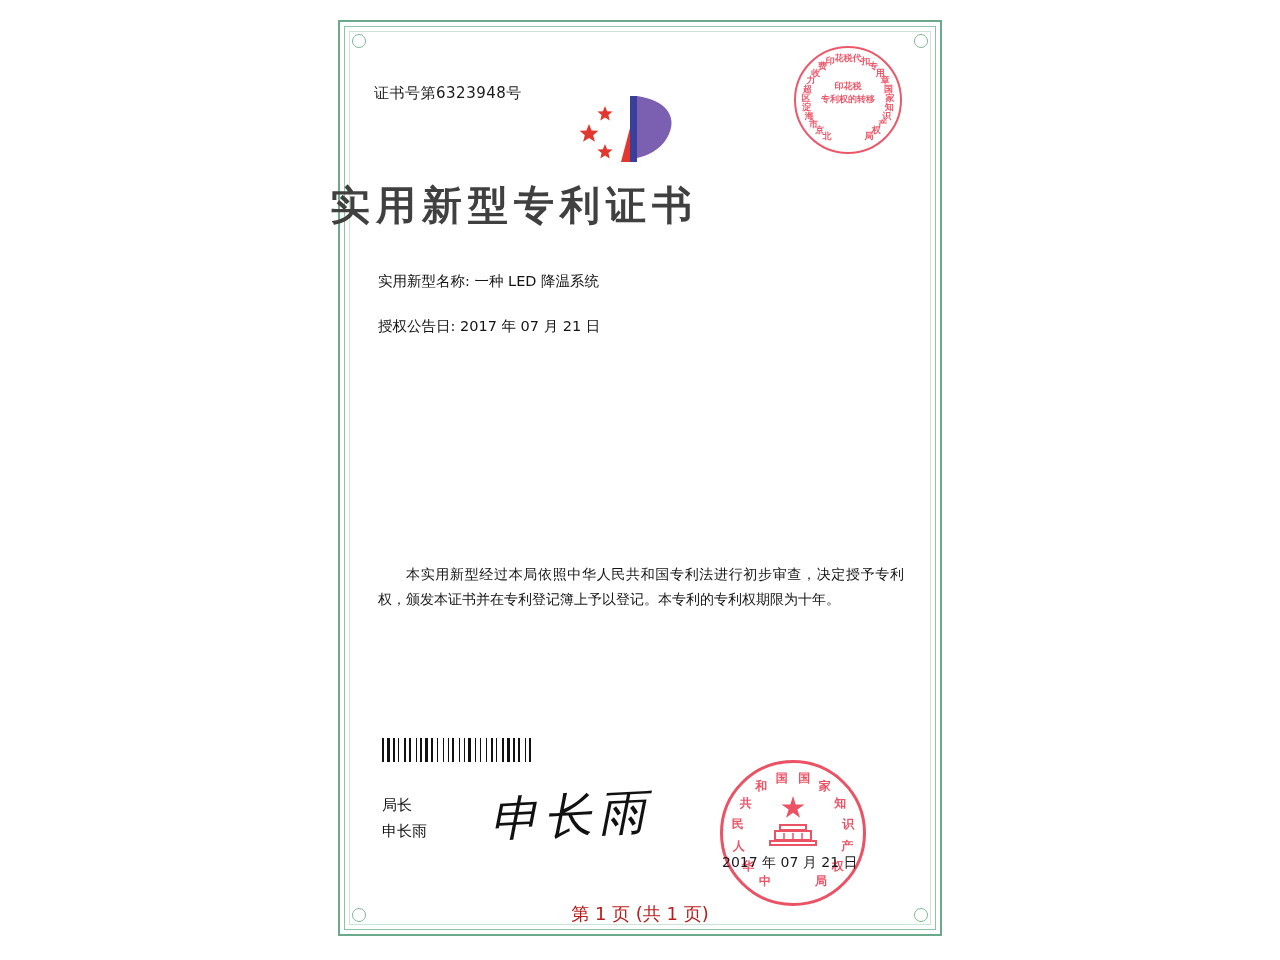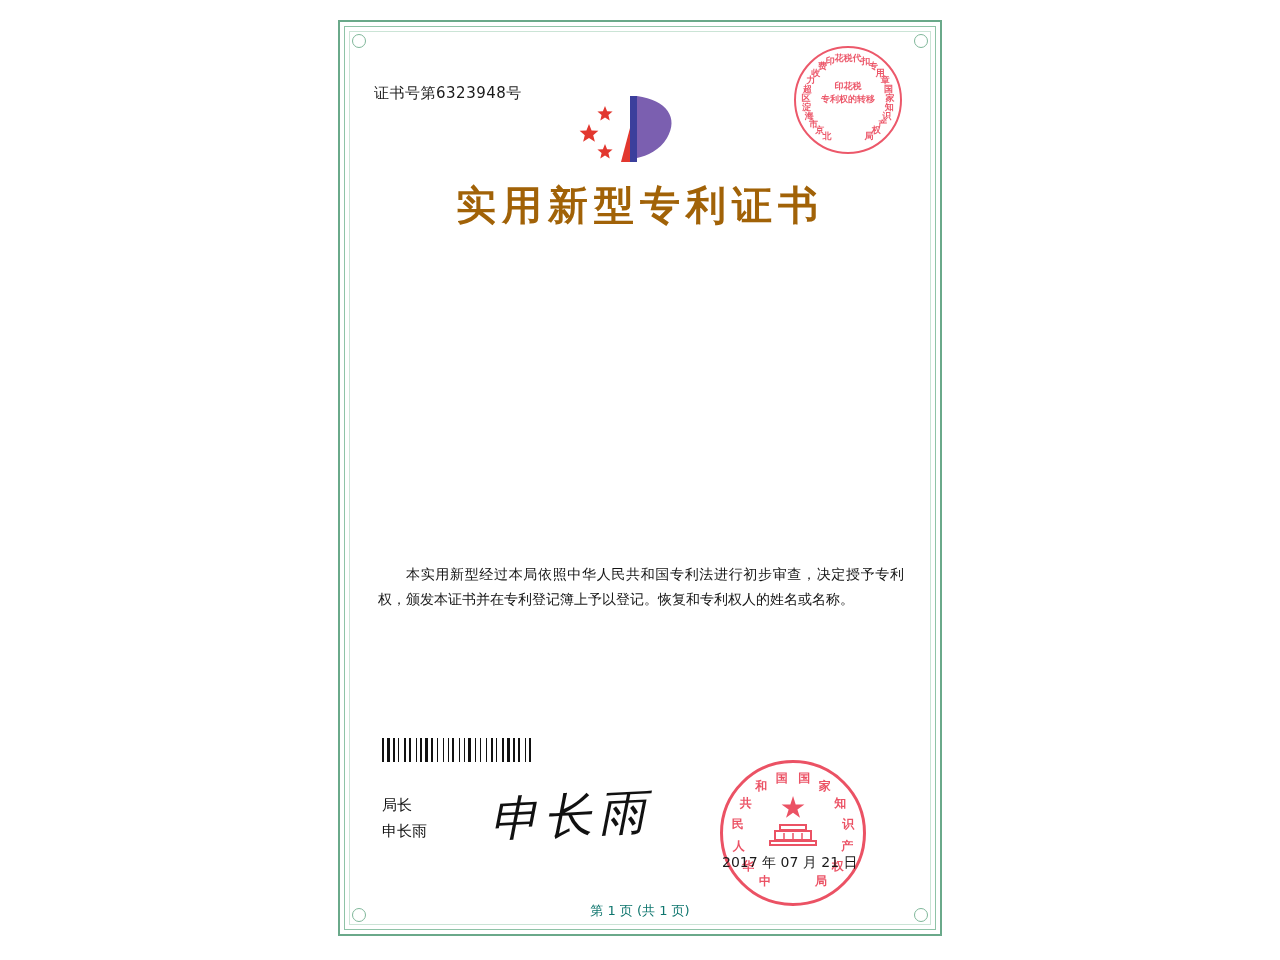--- a/index.html
+++ b/index.html
@@ -127,25 +127,25 @@
     line-height: 13px;
     font-family: "DejaVu Sans", sans-serif;
     font-weight: bold;
   }
 
   .title {
     position: absolute;
     left: 0;
     right: 0;
     top: 172px;
-    text-align: center;
+    text-align: left;
     font-size: 40px;
     font-weight: bold;
     letter-spacing: 6px;
-    color: #a16207;
+    color: #404040;
     font-family: "DejaVu Sans", sans-serif;
   }
 
   
   .fields {
     position: absolute;
     left: 48px;
     top: 266px;
     right: 48px;
     font-size: 14.5px;
@@ -271,22 +271,22 @@
     color: #1a1a1a;
     font-family: "DejaVu Sans", sans-serif;
   }
 
   .page-footer {
     position: absolute;
     left: 0;
     right: 0;
     top: 896px;
     text-align: center;
-    font-size: 13px;
-    color: #0f766e;
+    font-size: 18px;
+    color: #b91c1c;
     font-family: "DejaVu Sans", sans-serif;
   }
 </style>
 </head>
 <body>
 
 <div id="page">
 
   <div class="sheet">
 
@@ -347,24 +347,32 @@
         </div>
       <div class="center-lines">
         <div>印花税</div>
         <div>专利权的转移</div>
       </div>
     </div>
 
     <div class="title">实用新型专利证书</div>
 
     <div class="fields">
+      <div class="field-row">
+        <span class="field-label">实用新型名称:</span>
+        <span class="field-value">一种 LED 降温系统</span>
+      </div>
+      <div class="field-row">
+        <span class="field-label">授权公告日:</span>
+        <span class="field-value">2017 年 07 月 21 日</span>
+      </div>
     </div>
 
     <div class="body-text">
-      <p>本实用新型经过本局依照中华人民共和国专利法进行初步审查，决定授予专利权，颁发本证书并在专利登记簿上予以登记。恢复和专利权人的姓名或名称。</p>
+      <p>本实用新型经过本局依照中华人民共和国专利法进行初步审查，决定授予专利权，颁发本证书并在专利登记簿上予以登记。本专利的专利权期限为十年。</p>
     </div>
 
     <div class="barcode" id="barcode">
         <span class="bar" style="left: 0px; width: 2px;"></span>
         <span class="bar" style="left: 5px; width: 3px;"></span>
         <span class="bar" style="left: 11px; width: 2px;"></span>
         <span class="bar" style="left: 16px; width: 1px;"></span>
         <span class="bar" style="left: 22px; width: 2px;"></span>
         <span class="bar" style="left: 27px; width: 2px;"></span>
         <span class="bar" style="left: 34px; width: 1px;"></span>

